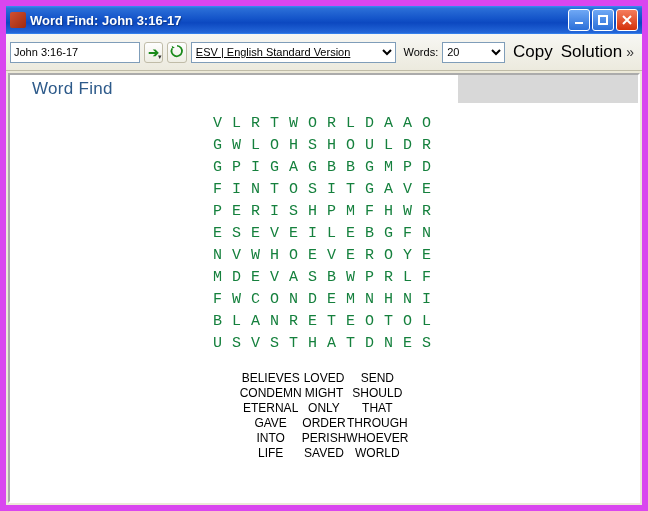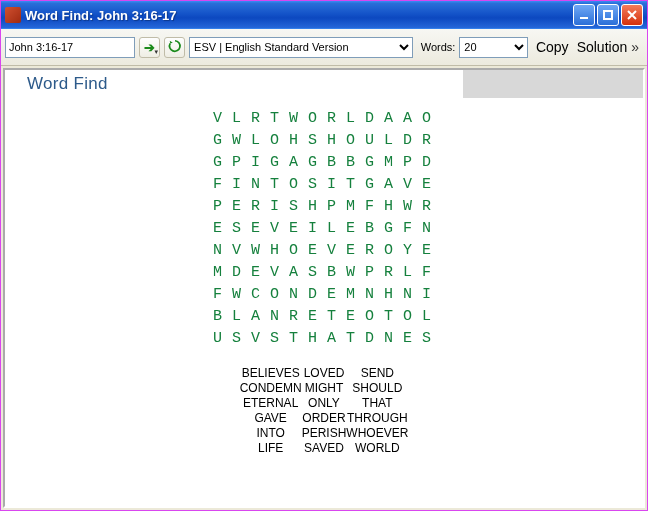--- a/index.html
+++ b/index.html
@@ -5,21 +5,21 @@
   * { box-sizing: border-box; }
   body {
     margin: 0;
     font-family: Tahoma, Arial, sans-serif;
     font-size: 11px;
     background: #fff;
   }
   .window {
     width: 648px;
     height: 511px;
-    border: 1px solid #d946ef;
+    border: 6px solid #d946ef;
     background: #ece9d8;
     position: relative;
     display: flex;
     flex-direction: column;
   }
   .titlebar {
     height: 28px;
     background: linear-gradient(to bottom, #3b8df5 0%, #2b6fd8 8%, #1454c9 45%, #0c48c0 60%, #2466d8 95%, #3b8df5 100%);
     display: flex;
     align-items: center;
@@ -78,21 +78,21 @@
     font-size: 11px;
     width: 130px;
   }
   .tb-select {
     height: 21px;
     border: 1px solid #7f9db9;
     background: #fff;
     font-family: Tahoma, Arial, sans-serif;
     font-size: 11px;
   }
-  .tb-select.wide { width: 235px; }
+  .tb-select.wide { width: 235px; text-decoration: underline; }
   .tb-select.narrow { width: 72px; }
   .tb-iconbtn {
     width: 22px;
     height: 21px;
     border: 1px solid #c0bca8;
     background: linear-gradient(to bottom, #fefefe 0%, #efeee4 100%);
     border-radius: 3px;
     display: flex;
     align-items: center;
     justify-content: center;
@@ -112,21 +112,21 @@
   }
   .tb-iconbtn .refresh-arrow svg {
     width: 14px; height: 14px;
   }
   .tb-label {
     font-size: 11px;
     color: #000;
     margin-left: 4px;
   }
   .tb-link {
-    font-size: 14px;
+    font-size: 17px;
     color: #000;
     margin-left: 4px;
     cursor: pointer;
   }
   .tb-expand {
     margin-left: auto;
     font-size: 14px;
     color: #333;
     padding-right: 4px;
   }

